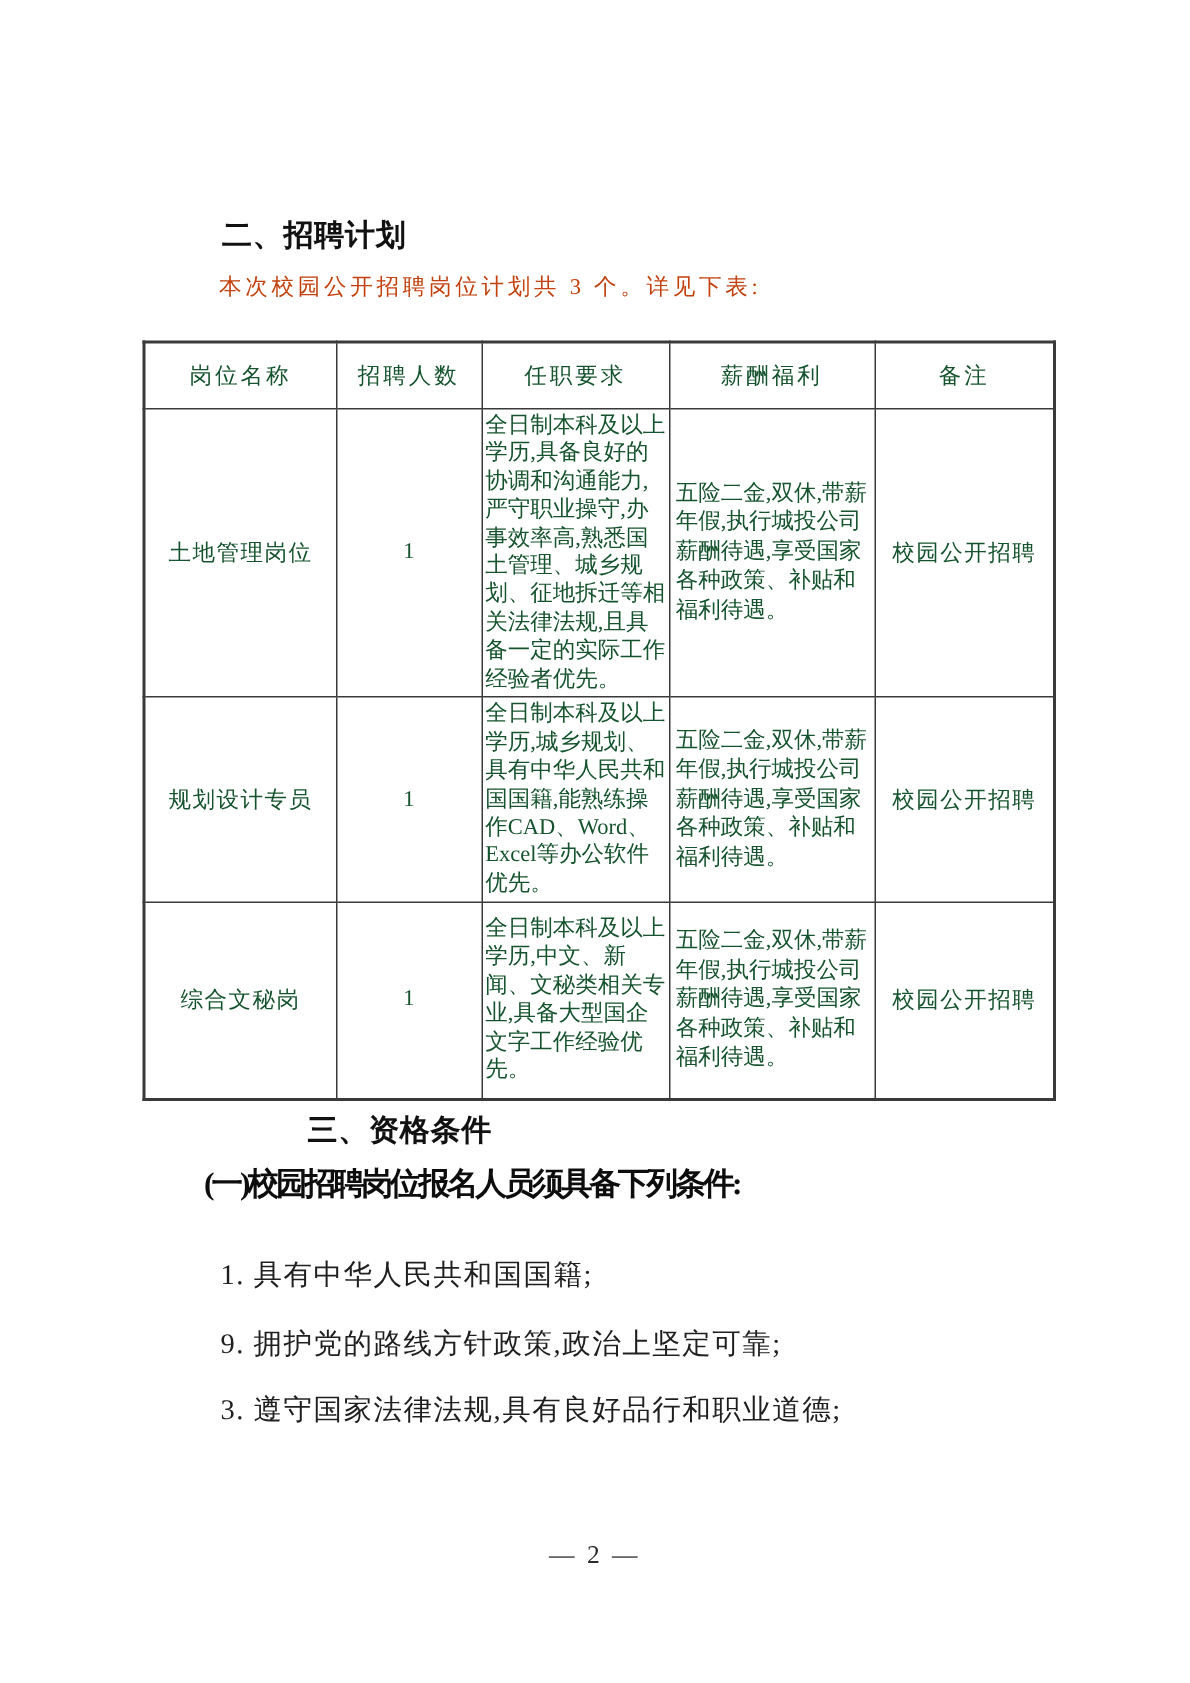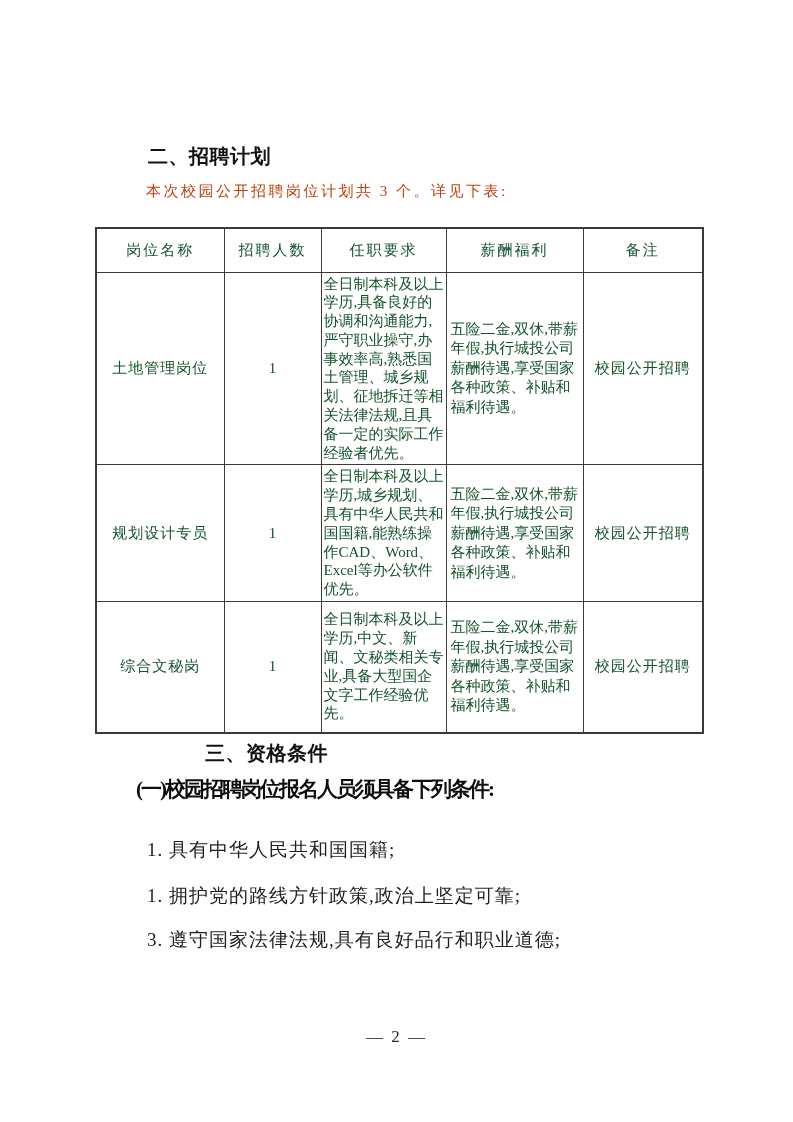--- a/index.html
+++ b/index.html
@@ -160,19 +160,19 @@
       </tbody>
     </table>
   </div>
 
   <div class="heading-sans heading-qual">三、资格条件</div>
 
   <div class="subheading">(一)校园招聘岗位报名人员须具备下列条件:</div>
 
   <div class="qual-item qi-0">1. 具有中华人民共和国国籍;</div>
 
-  <div class="qual-item qi-1">1. 拥护党的路线方针政策,政治上坚定可靠;</div>
+  <div class="qual-item qi-1">9. 拥护党的路线方针政策,政治上坚定可靠;</div>
 
   <div class="qual-item qi-2">3. 遵守国家法律法规,具有良好品行和职业道德;</div>
 
   <div class="page-number">— 2 —</div>
 
 </div>
 
 </body></html>

